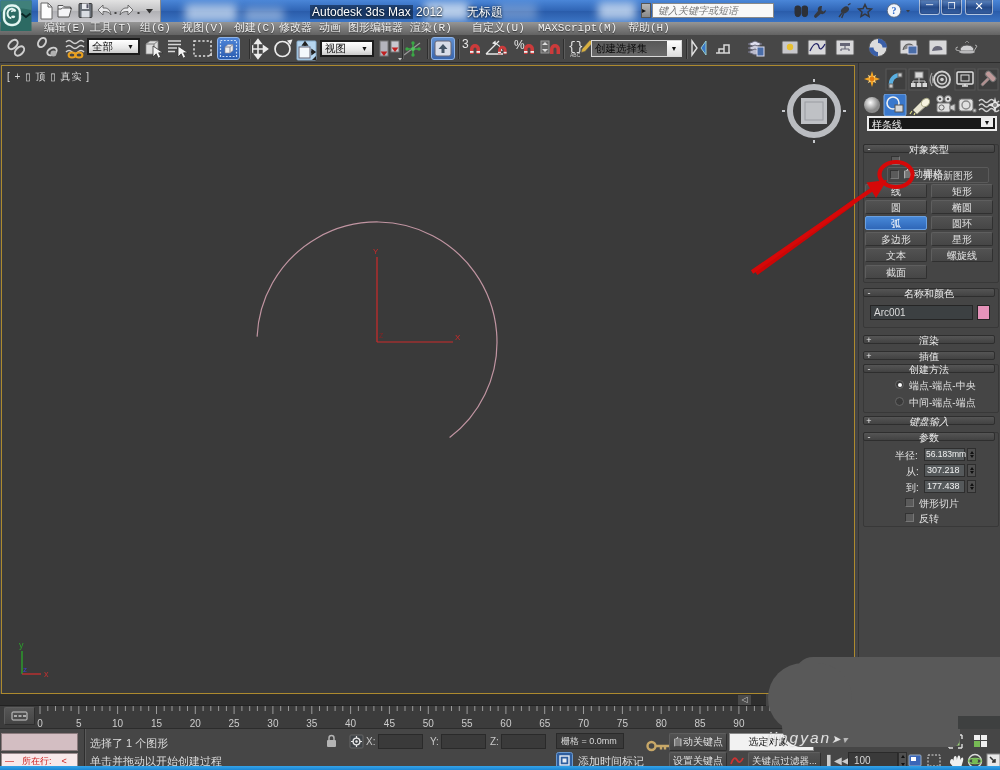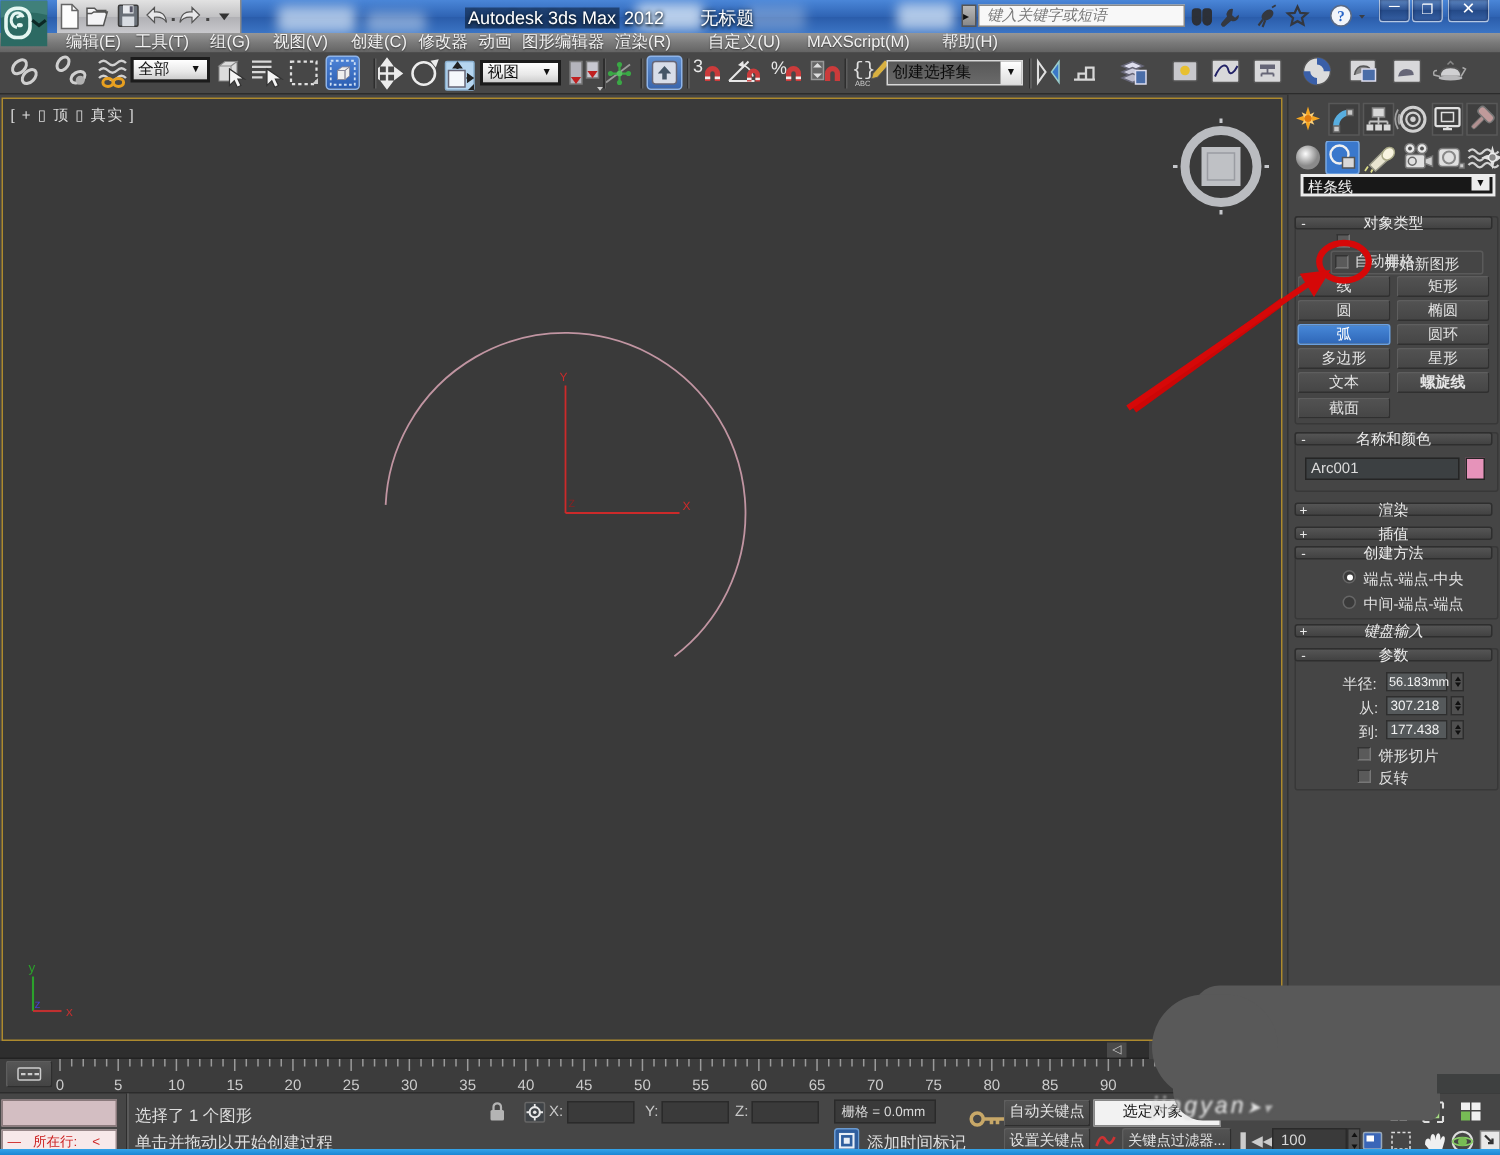--- a/index.html
+++ b/index.html
@@ -4,28 +4,28 @@
 <style>
 html,body{margin:0;padding:0;}
 body{width:1000px;height:770px;overflow:hidden;font-family:"Liberation Sans",sans-serif;background:#454545;}
 #app{position:relative;width:1000px;height:770px;overflow:hidden;padding-left:27px;}
 .abs{position:absolute;}
 
 #title{left:0;top:0;width:1000px;height:22px;background:linear-gradient(#4a86d8 0%,#2f64b4 50%,#2a5caa 51%,#3b74c4 100%);}
 .blob{position:absolute;background:#cfe0f4;filter:blur(4px);opacity:.75;border-radius:4px;}
 #titletext{left:310px;top:4px;font-size:12px;color:#fff;text-shadow:0 1px 2px #123,0 0 3px #123;white-space:nowrap;}
 #searchbtn{left:641px;top:3px;width:10px;height:15px;background:linear-gradient(#b8b8b8,#888);border:1px solid #555;box-sizing:border-box;color:#111;font-size:8px;line-height:13px;}
-#searchbox{left:652px;top:3px;width:138px;height:15px;background:#f8f8f8;border:1px solid #888;box-sizing:border-box;font-size:10px;font-style:italic;color:#777;line-height:13px;padding-left:5px;}
+#searchbox{left:652px;top:3px;width:122px;height:15px;background:#f8f8f8;border:1px solid #888;box-sizing:border-box;font-size:10px;font-style:italic;color:#777;line-height:13px;padding-left:5px;}
 .winbtn{position:absolute;top:0px;height:15px;border:1px solid rgba(255,255,255,.55);border-top:none;background:linear-gradient(#5d87c2,#2e5494 45%,#244a88 50%,#3660a4);border-radius:0 0 3px 3px;color:#fff;text-align:center;box-sizing:border-box;box-shadow:inset 0 0 2px rgba(0,0,30,.5);}
 
 #logo{left:0;top:0;width:38px;height:31px;background:transparent;z-index:6;}
 #qat{left:38px;top:0;width:123px;height:22px;background:linear-gradient(#e2e2e2,#c2c2c4 50%,#b0b0b4 51%,#c8c8cc);border-right:1px solid #8a8a8a;box-sizing:border-box;}
 
 #menubar{left:0;top:22px;width:1000px;height:13px;background:linear-gradient(#969696,#7a7a7a 50%,#636363);}
-.mi{position:absolute;top:0;height:16px;line-height:13px;font-size:11px;color:#f2f2f2;text-shadow:0 1px 1px #333;white-space:nowrap;}
+.mi{position:absolute;top:0;height:16px;line-height:13px;font-size:11px;color:#f2f2f2;text-shadow:0 1px 1px #333;white-space:nowrap;font-family:Liberation Mono, monospace;}
 
 #toolbar{left:0;top:35px;width:1000px;height:28px;background:#474747;border-bottom:1px solid #2c2c2c;box-sizing:border-box;}
 .tsep{position:absolute;top:4px;width:2px;height:20px;background:linear-gradient(90deg,#2e2e2e 50%,#5c5c5c 50%);}
 .tbtn-act{position:absolute;border-radius:3px;background:linear-gradient(#5f8fd0,#3a66ad);border:1px solid #8fb4e8;box-sizing:border-box;}
 #viewport{left:1px;top:65px;width:854px;height:629px;background:#3a3a3a;border:1px solid #ad8a2e;box-sizing:border-box;}
 #vplabel{left:5px;top:4px;color:#dcdcdc;font-size:10px;letter-spacing:1px;}
 
 #cmdpanel{left:858px;top:63px;width:142px;height:637px;background:#454545;border-left:1px solid #333;box-sizing:border-box;}
 .rollhead{position:absolute;left:4px;width:132px;height:9px;background:linear-gradient(#555,#424242);border:1px solid #2e2e2e;border-radius:2px;color:#ececec;font-size:10px;text-align:center;line-height:9px;box-sizing:border-box;}
 .rollsign{position:absolute;left:5px;width:10px;color:#ececec;font-size:9px;text-align:center;}
@@ -454,21 +454,21 @@
   <div class="plabel" style="left:64px;top:106px;">开始新图形</div>
   <div class="pbtn" style="left:6px;top:121px;">线</div>
   <div class="pbtn" style="left:72px;top:121px;">矩形</div>
   <div class="pbtn" style="left:6px;top:137px;">圆</div>
   <div class="pbtn" style="left:72px;top:137px;">椭圆</div>
   <div class="pbtn sel" style="left:6px;top:153px;">弧</div>
   <div class="pbtn" style="left:72px;top:153px;">圆环</div>
   <div class="pbtn" style="left:6px;top:169px;">多边形</div>
   <div class="pbtn" style="left:72px;top:169px;">星形</div>
   <div class="pbtn" style="left:6px;top:185px;">文本</div>
-  <div class="pbtn" style="left:72px;top:185px;font-weight:bold;">螺旋线</div>
+  <div class="pbtn" style="left:72px;top:185px;">螺旋线</div>
   <div class="pbtn" style="left:6px;top:202px;">截面</div>
 
   <div class="abs" style="left:4px;top:225px;width:134px;height:38px;border:1px solid #383838;border-radius:2px;"></div>
   <div class="rollhead" style="top:225px;">名称和颜色</div>
   <div class="rollsign" style="top:225px;">-</div>
   <div class="abs" style="left:11px;top:242px;width:103px;height:15px;background:#3c4042;border:1px solid #252525;box-sizing:border-box;font-size:10px;color:#dcdcdc;line-height:13px;padding-left:3px;">Arc001</div>
   <div class="abs" style="left:118px;top:242px;width:13px;height:15px;background:#e693ba;border:1px solid #252525;box-sizing:border-box;"></div>
 
   <div class="rollhead" style="top:272px;">渲染</div>
   <div class="rollsign" style="top:272px;">+</div>

